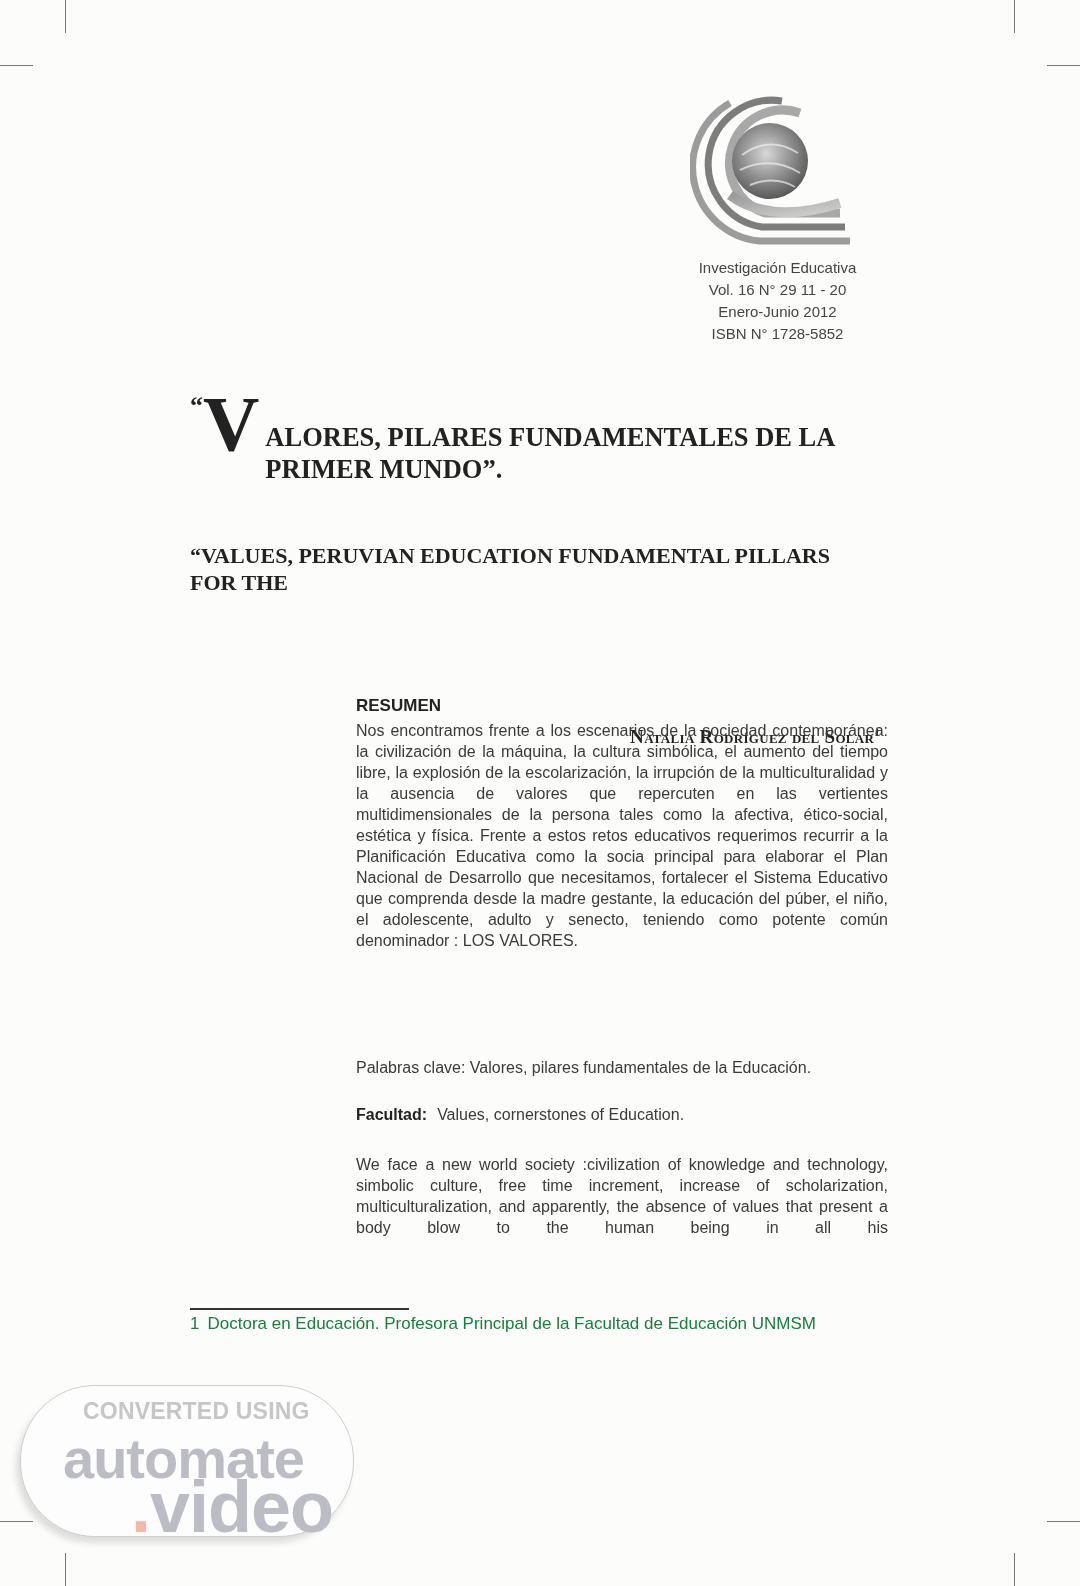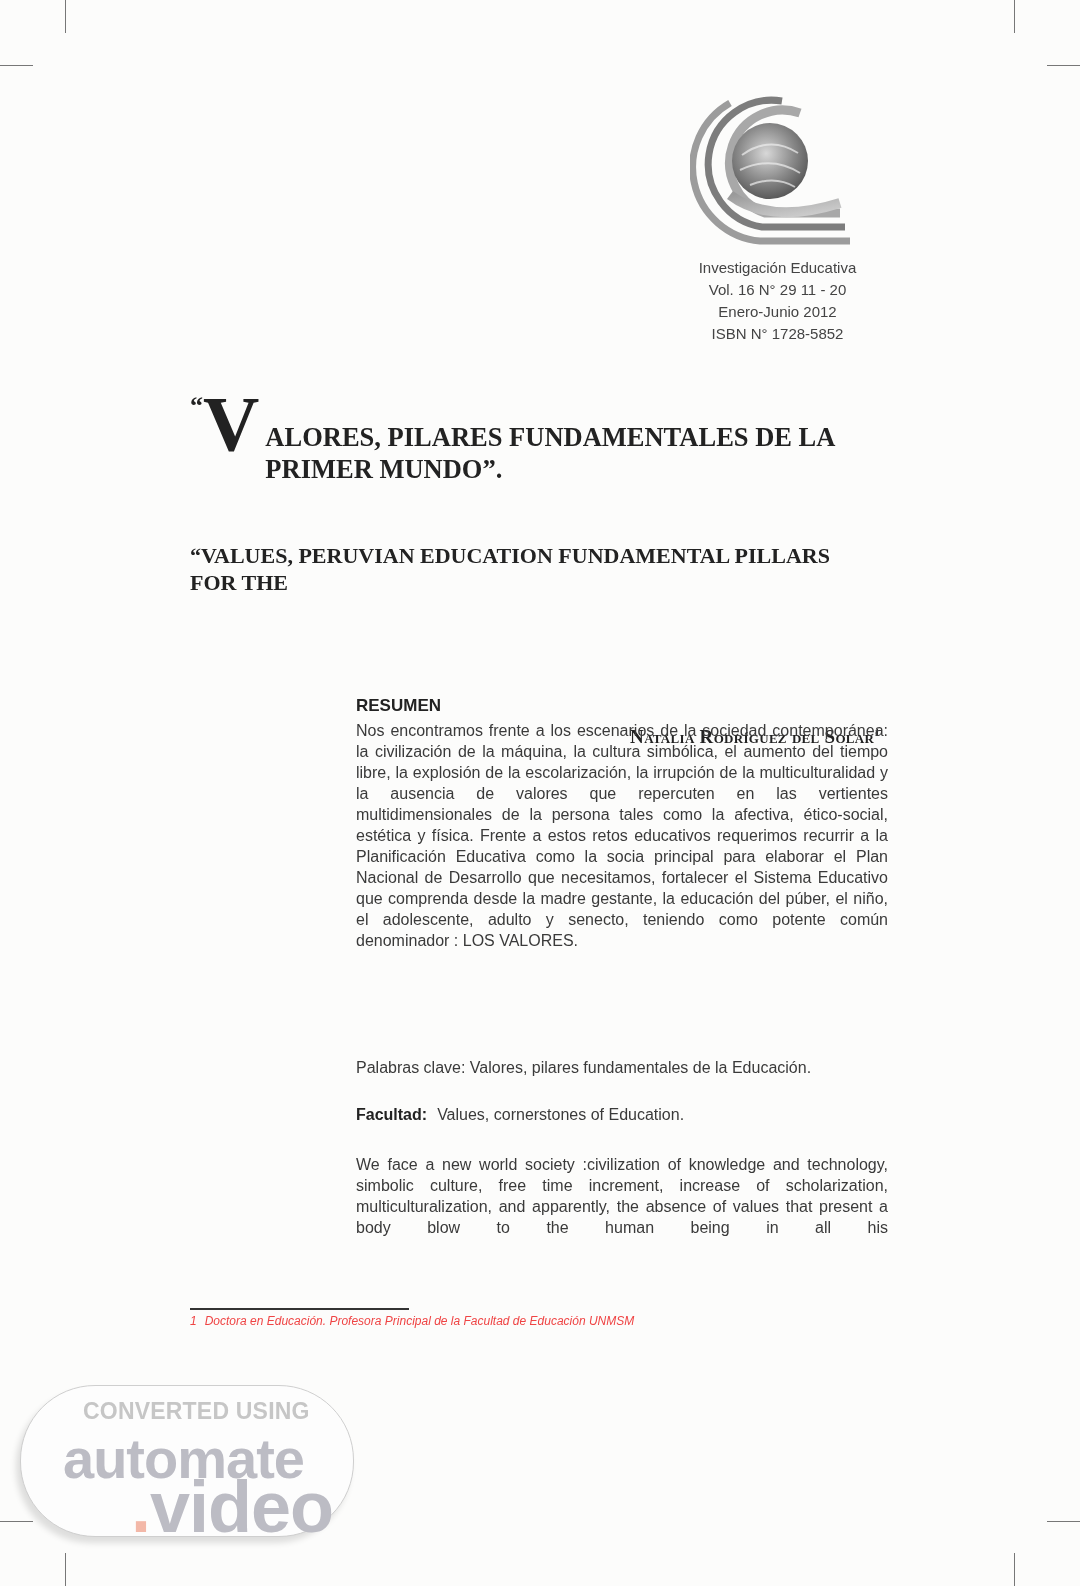--- a/index.html
+++ b/index.html
@@ -43,21 +43,21 @@
     font-family: "Liberation Serif", serif; font-weight: bold;
     font-size: 19px; color: #222; font-variant: small-caps; letter-spacing: 0.3px; margin-top: 32px;
   }
   .author sup { font-size: 11px; }
 
   .col { position: absolute; left: 356px; width: 532px; }
   .section-head { font-weight: bold; font-size: 17px; color: #222; }
   .para { font-size: 16px; line-height: 21px; text-align: justify; color: #3a3a3a; }
 
   .footnote-rule { position: absolute; left: 190px; top: 1308px; width: 219px; height: 2px; background: #333; }
-  .footnote { position: absolute; left: 190px; top: 1314px; font-size: 12px; color: #ef4444; font-style: italic; }
+  .footnote { position: absolute; left: 190px; top: 1314px; font-size: 17px; color: #15803d; }
   .footnote .num { margin-right: 8px; }
 
   .watermark {
     position: absolute; left: 20px; top: 1385px; width: 332px; height: 150px;
     border: 1px solid #cfcfcf; border-radius: 75px; background: #fdfdfd;
     box-shadow: -4px 6px 6px rgba(0,0,0,0.12);
   }
   .wm-line1 {
     position: absolute; left: 62px; top: 12px; font-size: 23px; font-weight: bold; color: #c6c6c6;
     letter-spacing: 0.2px;

